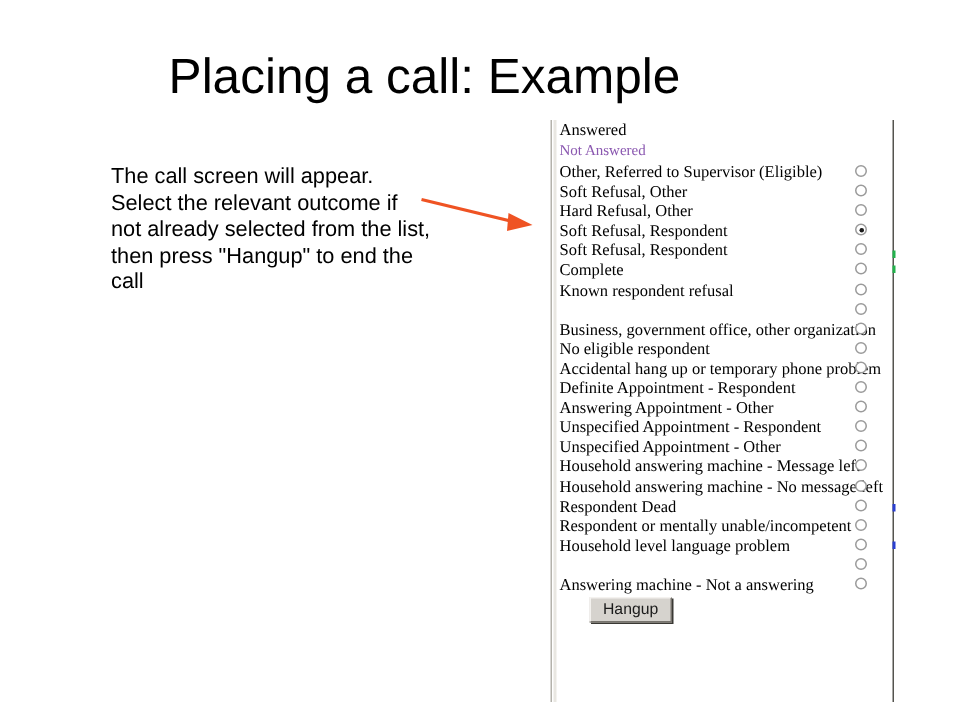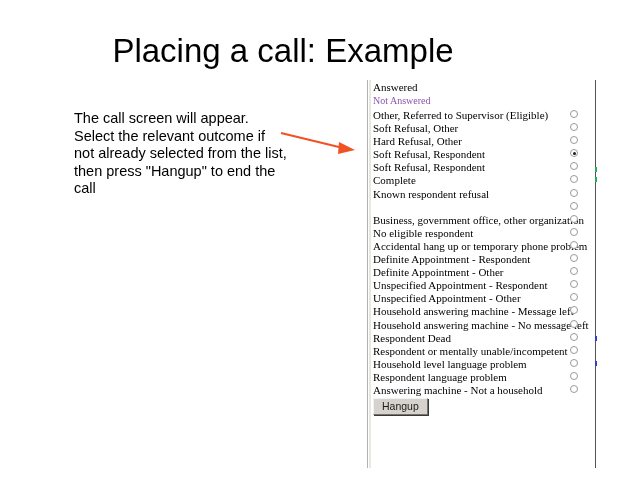--- a/index.html
+++ b/index.html
@@ -150,21 +150,21 @@
     width: 3px;
     height: 3px;
     border-radius: 50%;
     background: #1a1a1a;
   }
 
   
   #hangup-button {
     position: relative;
     margin-top: 3px;
-    margin-left: 0;
+    margin-left: 20px;
     display: inline-block;
     padding: 1px 8px 2px 8px;
     font-family: "Liberation Sans", sans-serif;
     font-size: 10.5px;
     color: #1b1b1b;
     background: #d6d3ce;
     border-top: 1px solid #f4f2ef;
     border-left: 1px solid #f4f2ef;
     border-right: 1px solid #76736d;
     border-bottom: 1px solid #76736d;
@@ -207,30 +207,30 @@
         <li class="outcome-row"><span class="outcome-label">Hard Refusal, Other</span><span class="outcome-radio"></span></li>
         <li class="outcome-row"><span class="outcome-label">Soft Refusal, Respondent</span><span class="outcome-radio checked"></span></li>
         <li class="outcome-row"><span class="outcome-label">Soft Refusal, Respondent</span><span class="outcome-radio"></span></li>
         <li class="outcome-row"><span class="outcome-label">Complete</span><span class="outcome-radio"></span></li>
         <li class="outcome-row"><span class="outcome-label">Known respondent refusal</span><span class="outcome-radio"></span></li>
         <li class="outcome-row"><span class="outcome-radio"></span></li>
         <li class="outcome-row"><span class="outcome-label">Business, government office, other organization</span><span class="outcome-radio"></span></li>
         <li class="outcome-row"><span class="outcome-label">No eligible respondent</span><span class="outcome-radio"></span></li>
         <li class="outcome-row"><span class="outcome-label">Accidental hang up or temporary phone problem</span><span class="outcome-radio"></span></li>
         <li class="outcome-row"><span class="outcome-label">Definite Appointment - Respondent</span><span class="outcome-radio"></span></li>
-        <li class="outcome-row"><span class="outcome-label">Definite Appointment - Other</span><span class="outcome-radio"></span></li>
+        <li class="outcome-row"><span class="outcome-label">Answering Appointment - Other</span><span class="outcome-radio"></span></li>
         <li class="outcome-row"><span class="outcome-label">Unspecified Appointment - Respondent</span><span class="outcome-radio"></span></li>
         <li class="outcome-row"><span class="outcome-label">Unspecified Appointment - Other</span><span class="outcome-radio"></span></li>
         <li class="outcome-row"><span class="outcome-label">Household answering machine - Message left</span><span class="outcome-radio"></span></li>
         <li class="outcome-row"><span class="outcome-label">Household answering machine - No message left</span><span class="outcome-radio"></span></li>
         <li class="outcome-row"><span class="outcome-label">Respondent Dead</span><span class="outcome-radio"></span></li>
         <li class="outcome-row"><span class="outcome-label">Respondent or mentally unable/incompetent</span><span class="outcome-radio"></span></li>
         <li class="outcome-row"><span class="outcome-label">Household level language problem</span><span class="outcome-radio"></span></li>
-        <li class="outcome-row"><span class="outcome-label">Respondent language problem</span><span class="outcome-radio"></span></li>
-        <li class="outcome-row"><span class="outcome-label">Answering machine - Not a household</span><span class="outcome-radio"></span></li>
+        <li class="outcome-row"><span class="outcome-radio"></span></li>
+        <li class="outcome-row"><span class="outcome-label">Answering machine - Not a answering</span><span class="outcome-radio"></span></li>
       </ul>
 
     <div id="hangup-button">Hangup</div>
   </div>
 </div>
 
 <div class="edge-speck" style="left:595px; top:167px; background:#22b14c;"></div>
 <div class="edge-speck" style="left:595px; top:177px; background:#22b14c;"></div>
 <div class="edge-speck" style="left:595px; top:336px; background:#2a3fd0;"></div>
 <div class="edge-speck" style="left:595px; top:361px; background:#2a3fd0;"></div>

